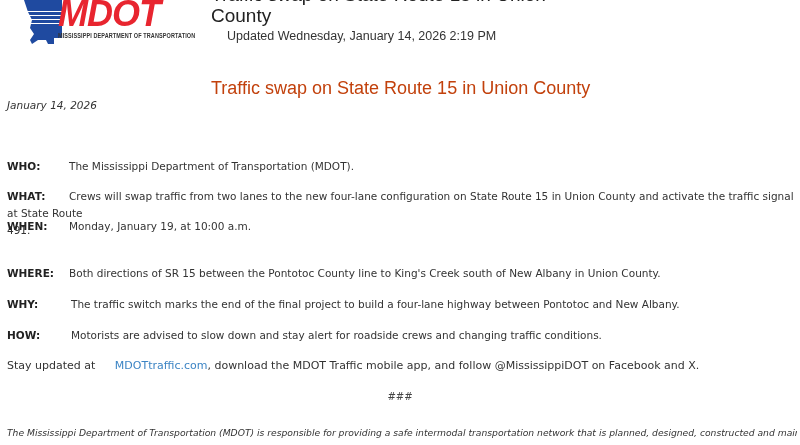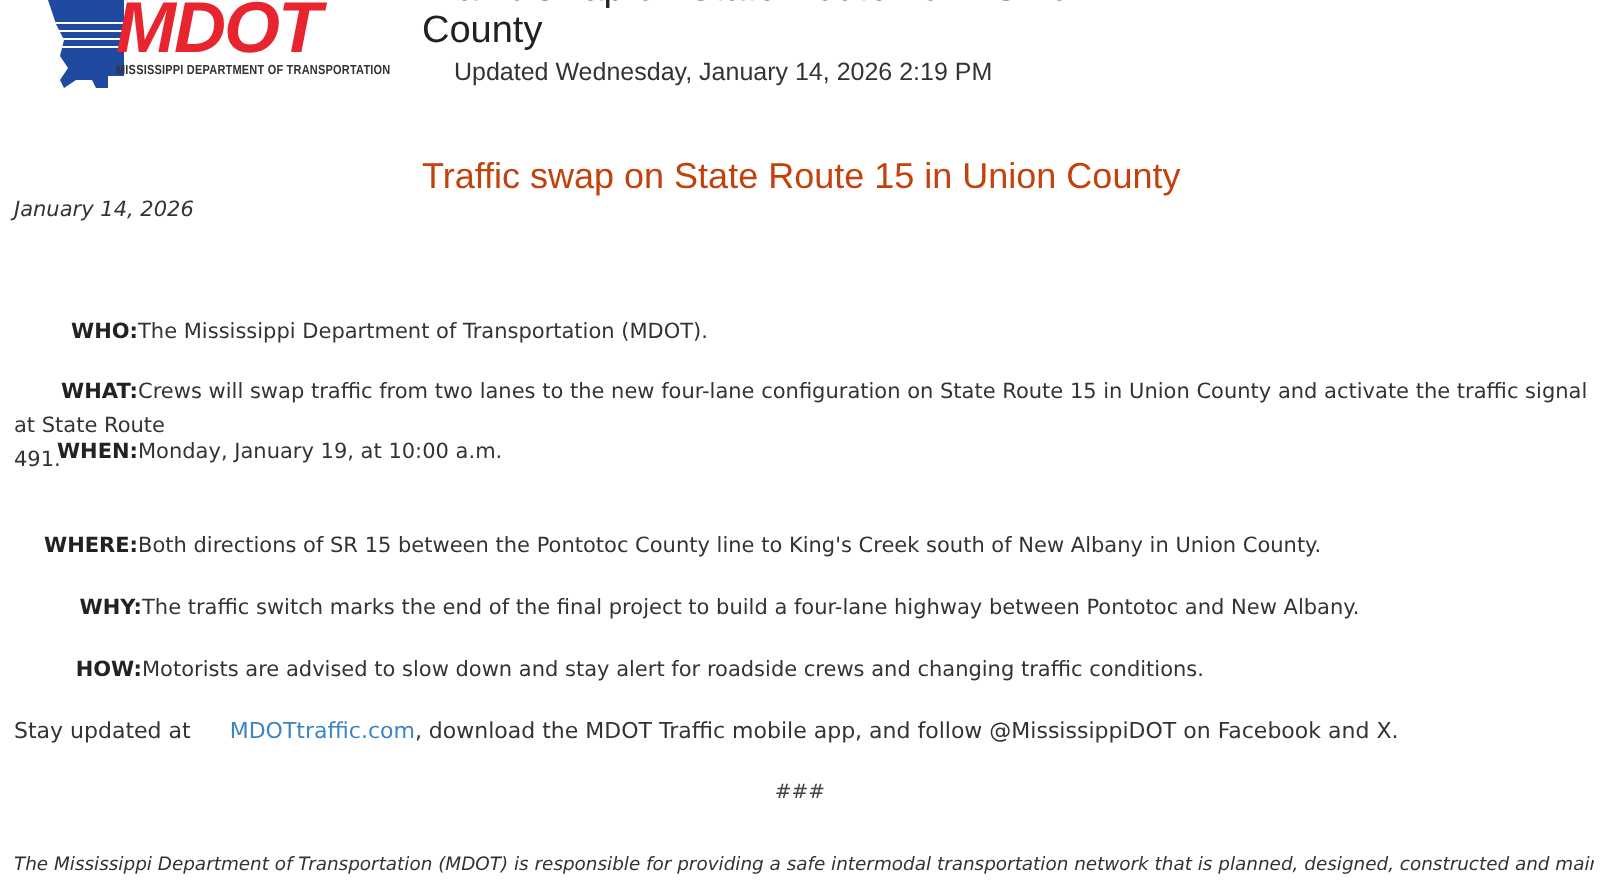--- a/index.html
+++ b/index.html
@@ -122,21 +122,20 @@
       width: 790px;
       font-size: 10.5px;
       color: #333;
       line-height: 17px;
     }
     .row .label {
       font-weight: bold;
       display: inline-block;
       width: 62px;
       color: #222;
-      text-align: right;
     }
     .row .value {
       display: inline;
     }
     .row-who { top: 158px; }
     .row-what { top: 188px; }
     .row-when { top: 218px; }
     .row-where { top: 265px; }
     .row-why { top: 296px; }
     .row-how { top: 327px; }

